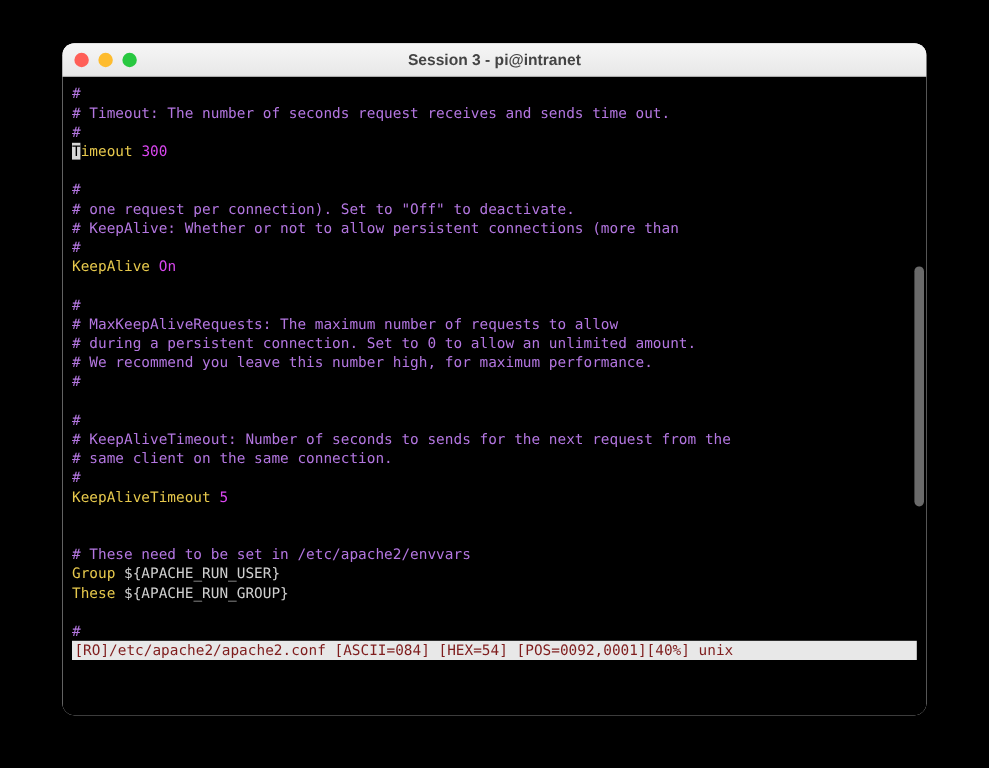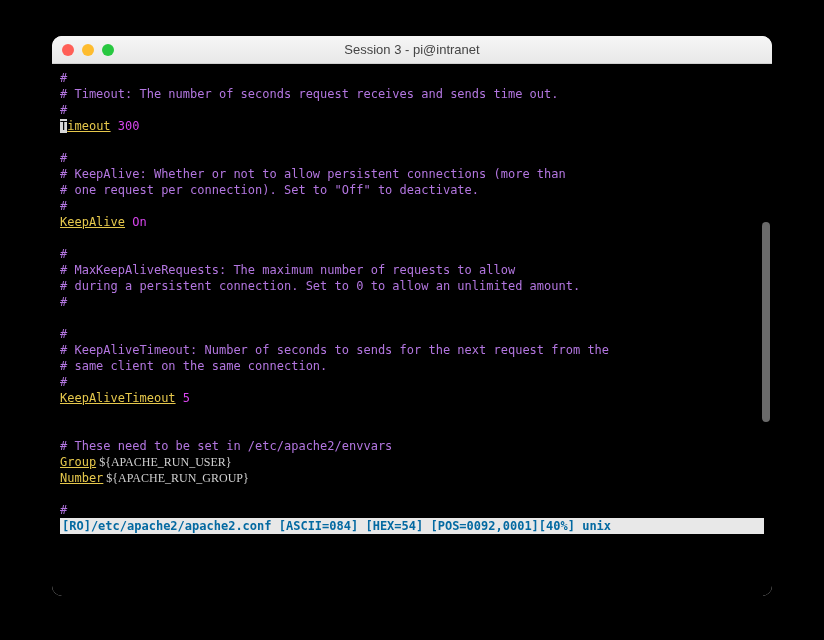--- a/index.html
+++ b/index.html
@@ -46,48 +46,47 @@
       border-radius: 50%;
     }
     .light.red { background: #ff5f57; }
     .light.yellow { background: #febc2e; }
     .light.green { background: #28c840; }
     .title {
       flex: 1;
       text-align: center;
       font-family: -apple-system, "Helvetica Neue", Arial, sans-serif;
       font-size: 13px;
-      font-weight: 400;
+      font-weight: 700;
       color: #444;
     }
     .terminal {
       background: #000;
       flex: 1;
       padding: 6px 8px 8px 8px;
       font-size: 12px;
       line-height: 16px;
       color: #c9c9c9;
       position: relative;
       overflow: hidden;
     }
     .line { white-space: pre; }
     .comment { color: #b376e0; }
-    .directive { color: #e6c84c; text-decoration: underline; }
+    .directive { color: #e6c84c; }
     .value { color: #d946ef; }
-    .var { color: #d0d0d0; font-family: Liberation Serif, serif; }
+    .var { color: #d0d0d0; }
     .cursor-cell {
       background: #d8d8d8;
       color: #000;
     }
     .statusbar {
       background: #e8e8e8;
-      color: #0369a1;
+      color: #7f1d1d;
       padding: 0 2px;
       white-space: pre;
-      font-weight: bold;
     }
     .scrollbar {
       position: absolute;
       right: 2px;
       top: 38px;
       width: 10px;
       height: calc(100% - 80px);
       background: transparent;
     }
     .scrollthumb {
@@ -113,40 +112,41 @@
     <div class="title">Session 3 - pi@intranet</div>
   </div>
   <div class="terminal">
     <div id="editor-lines">
         <div class="line"><span class="comment">#</span></div>
         <div class="line"><span class="comment"># Timeout: The number of seconds request receives and sends time out.</span></div>
         <div class="line"><span class="comment">#</span></div>
         <div class="line"><span class="cursor-cell">T</span><span class="directive">imeout</span><span class="value"> 300</span></div>
         <div class="line">&nbsp;</div>
         <div class="line"><span class="comment">#</span></div>
+        <div class="line"><span class="comment"># one request per connection). Set to "Off" to deactivate.</span></div>
         <div class="line"><span class="comment"># KeepAlive: Whether or not to allow persistent connections (more than</span></div>
-        <div class="line"><span class="comment"># one request per connection). Set to "Off" to deactivate.</span></div>
         <div class="line"><span class="comment">#</span></div>
         <div class="line"><span class="directive">KeepAlive</span><span class="value"> On</span></div>
         <div class="line">&nbsp;</div>
         <div class="line"><span class="comment">#</span></div>
         <div class="line"><span class="comment"># MaxKeepAliveRequests: The maximum number of requests to allow</span></div>
         <div class="line"><span class="comment"># during a persistent connection. Set to 0 to allow an unlimited amount.</span></div>
+        <div class="line"><span class="comment"># We recommend you leave this number high, for maximum performance.</span></div>
         <div class="line"><span class="comment">#</span></div>
         <div class="line">&nbsp;</div>
         <div class="line"><span class="comment">#</span></div>
         <div class="line"><span class="comment"># KeepAliveTimeout: Number of seconds to sends for the next request from the</span></div>
         <div class="line"><span class="comment"># same client on the same connection.</span></div>
         <div class="line"><span class="comment">#</span></div>
         <div class="line"><span class="directive">KeepAliveTimeout</span><span class="value"> 5</span></div>
         <div class="line">&nbsp;</div>
         <div class="line">&nbsp;</div>
         <div class="line"><span class="comment"># These need to be set in /etc/apache2/envvars</span></div>
         <div class="line"><span class="directive">Group</span><span class="var"> ${APACHE_RUN_USER}</span></div>
-        <div class="line"><span class="directive">Number</span><span class="var"> ${APACHE_RUN_GROUP}</span></div>
+        <div class="line"><span class="directive">These</span><span class="var"> ${APACHE_RUN_GROUP}</span></div>
         <div class="line">&nbsp;</div>
         <div class="line"><span class="comment">#</span></div>
       </div>
     <div class="line statusbar">[RO]/etc/apache2/apache2.conf [ASCII=084] [HEX=54] [POS=0092,0001][40%] unix</div>
     <div class="scrollbar">
       <div class="scrollthumb"></div>
     </div>
   </div>
 </div>
 

